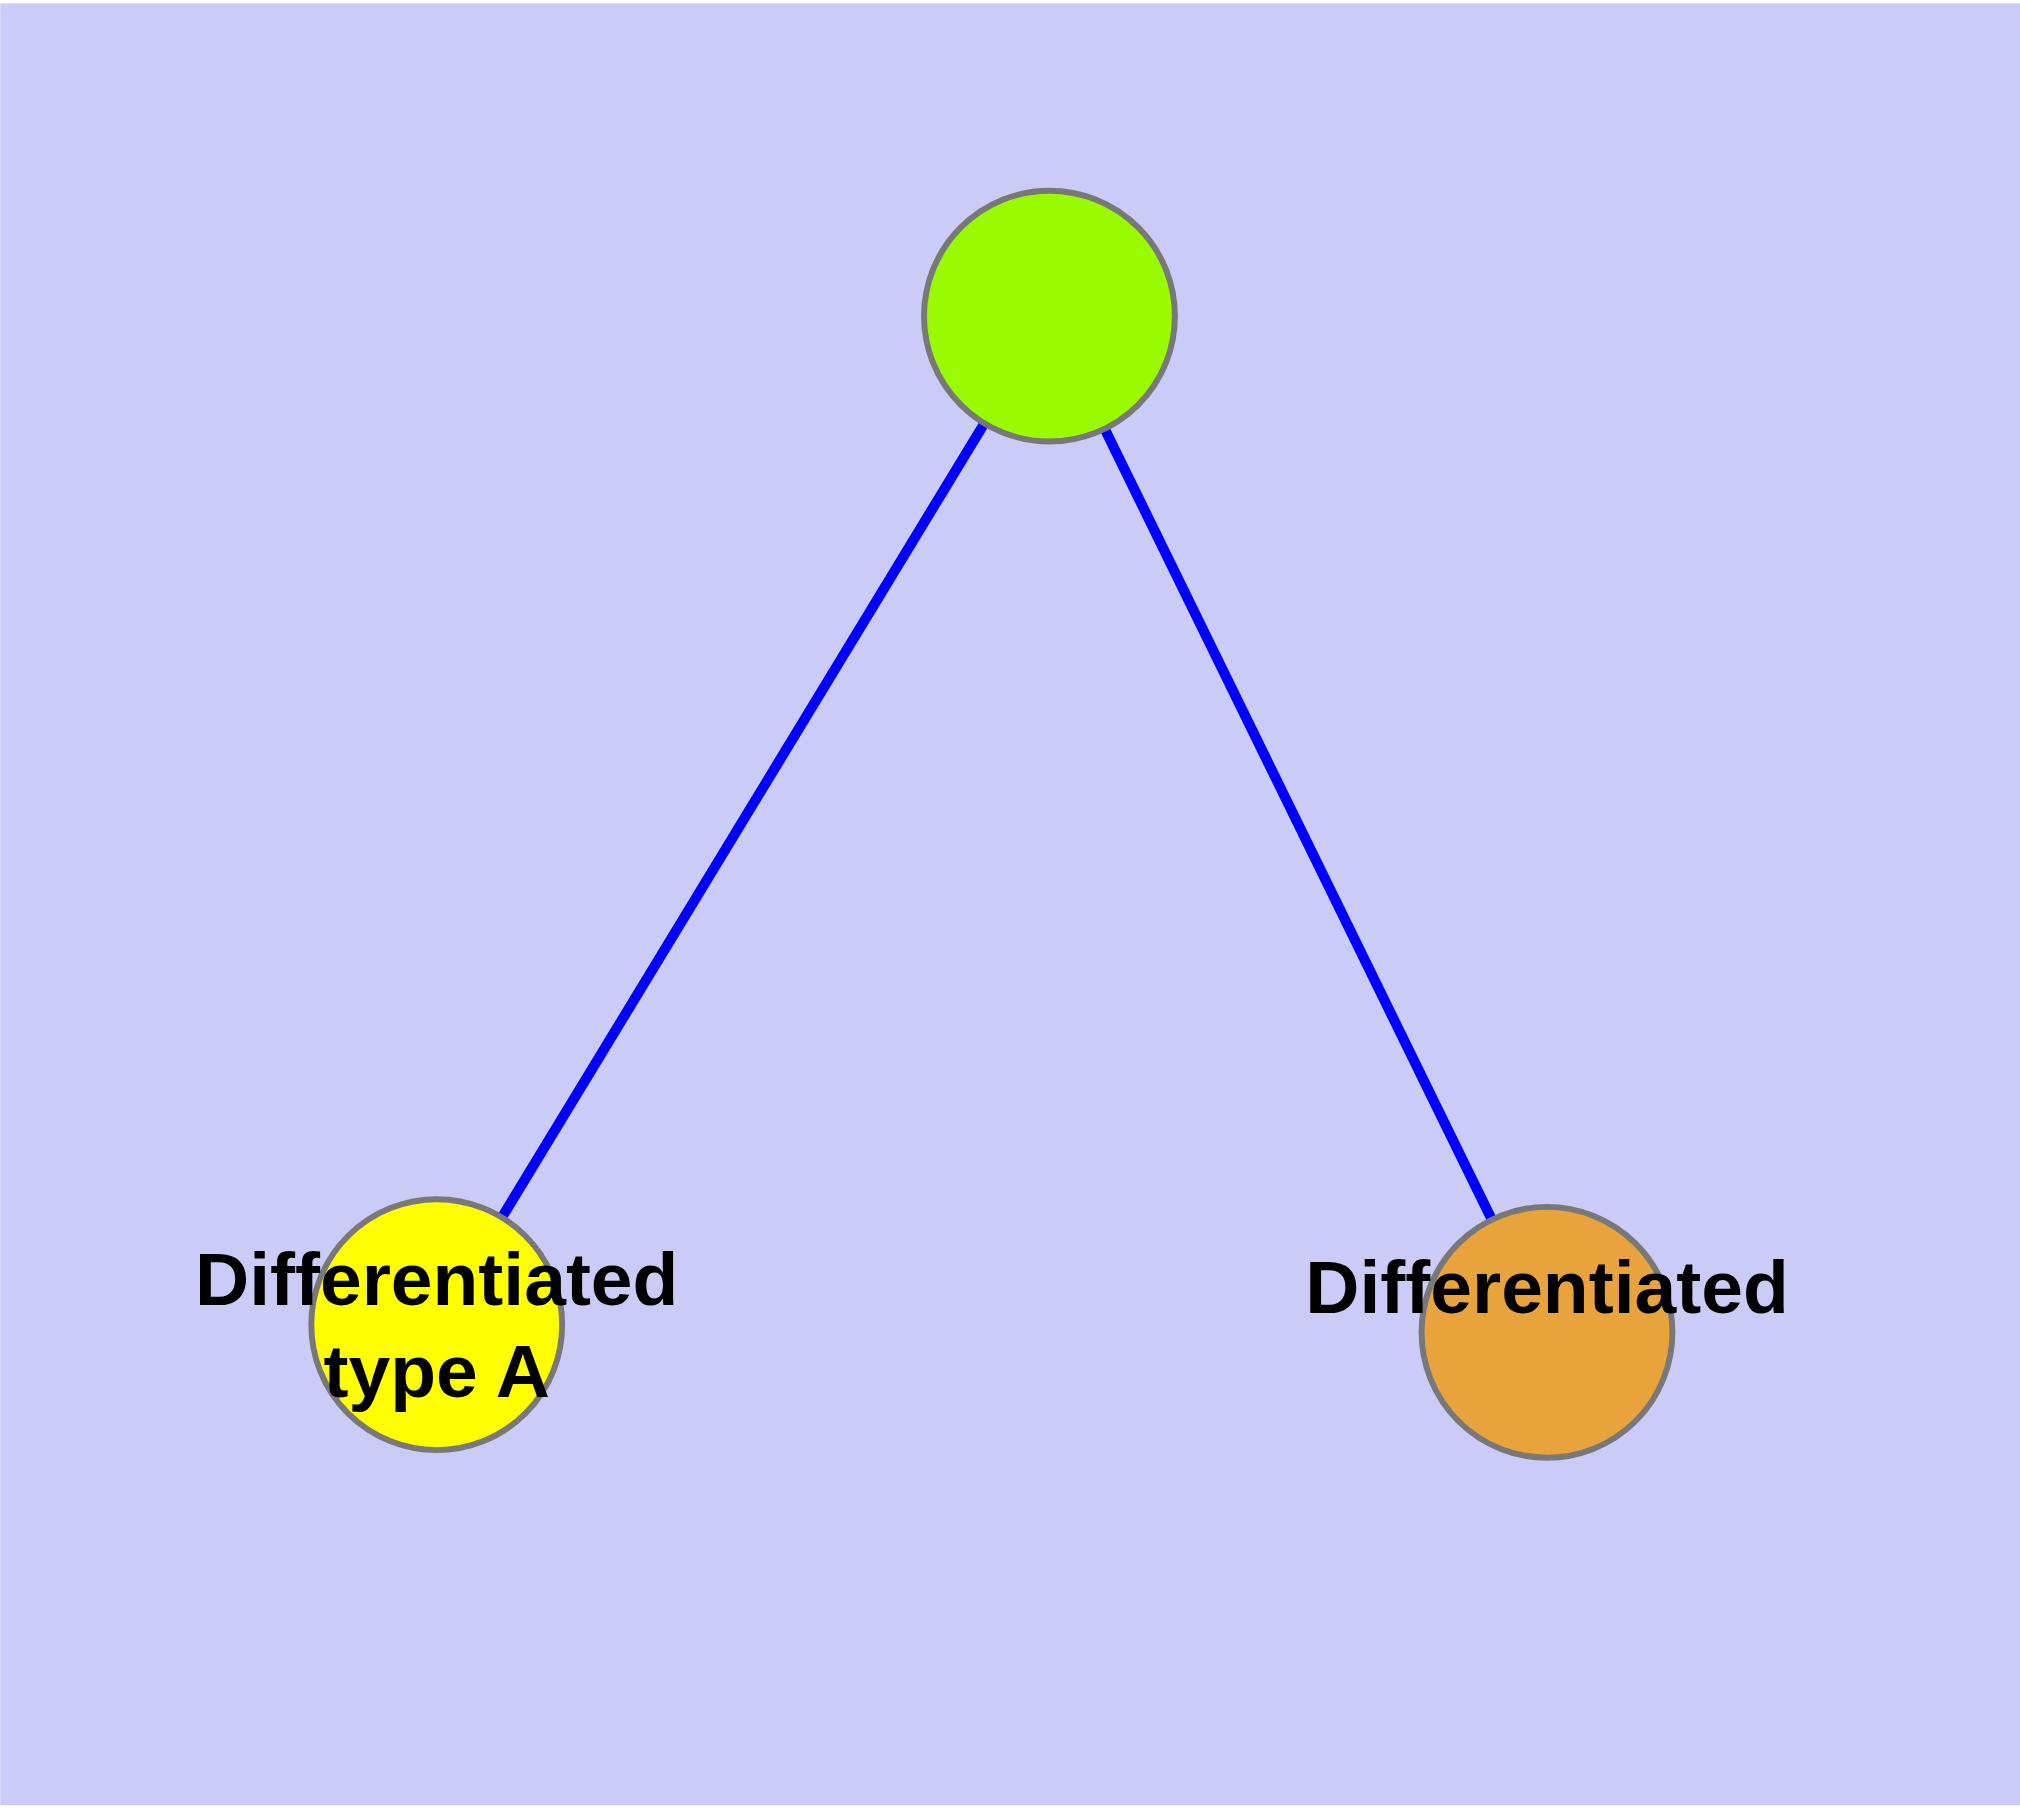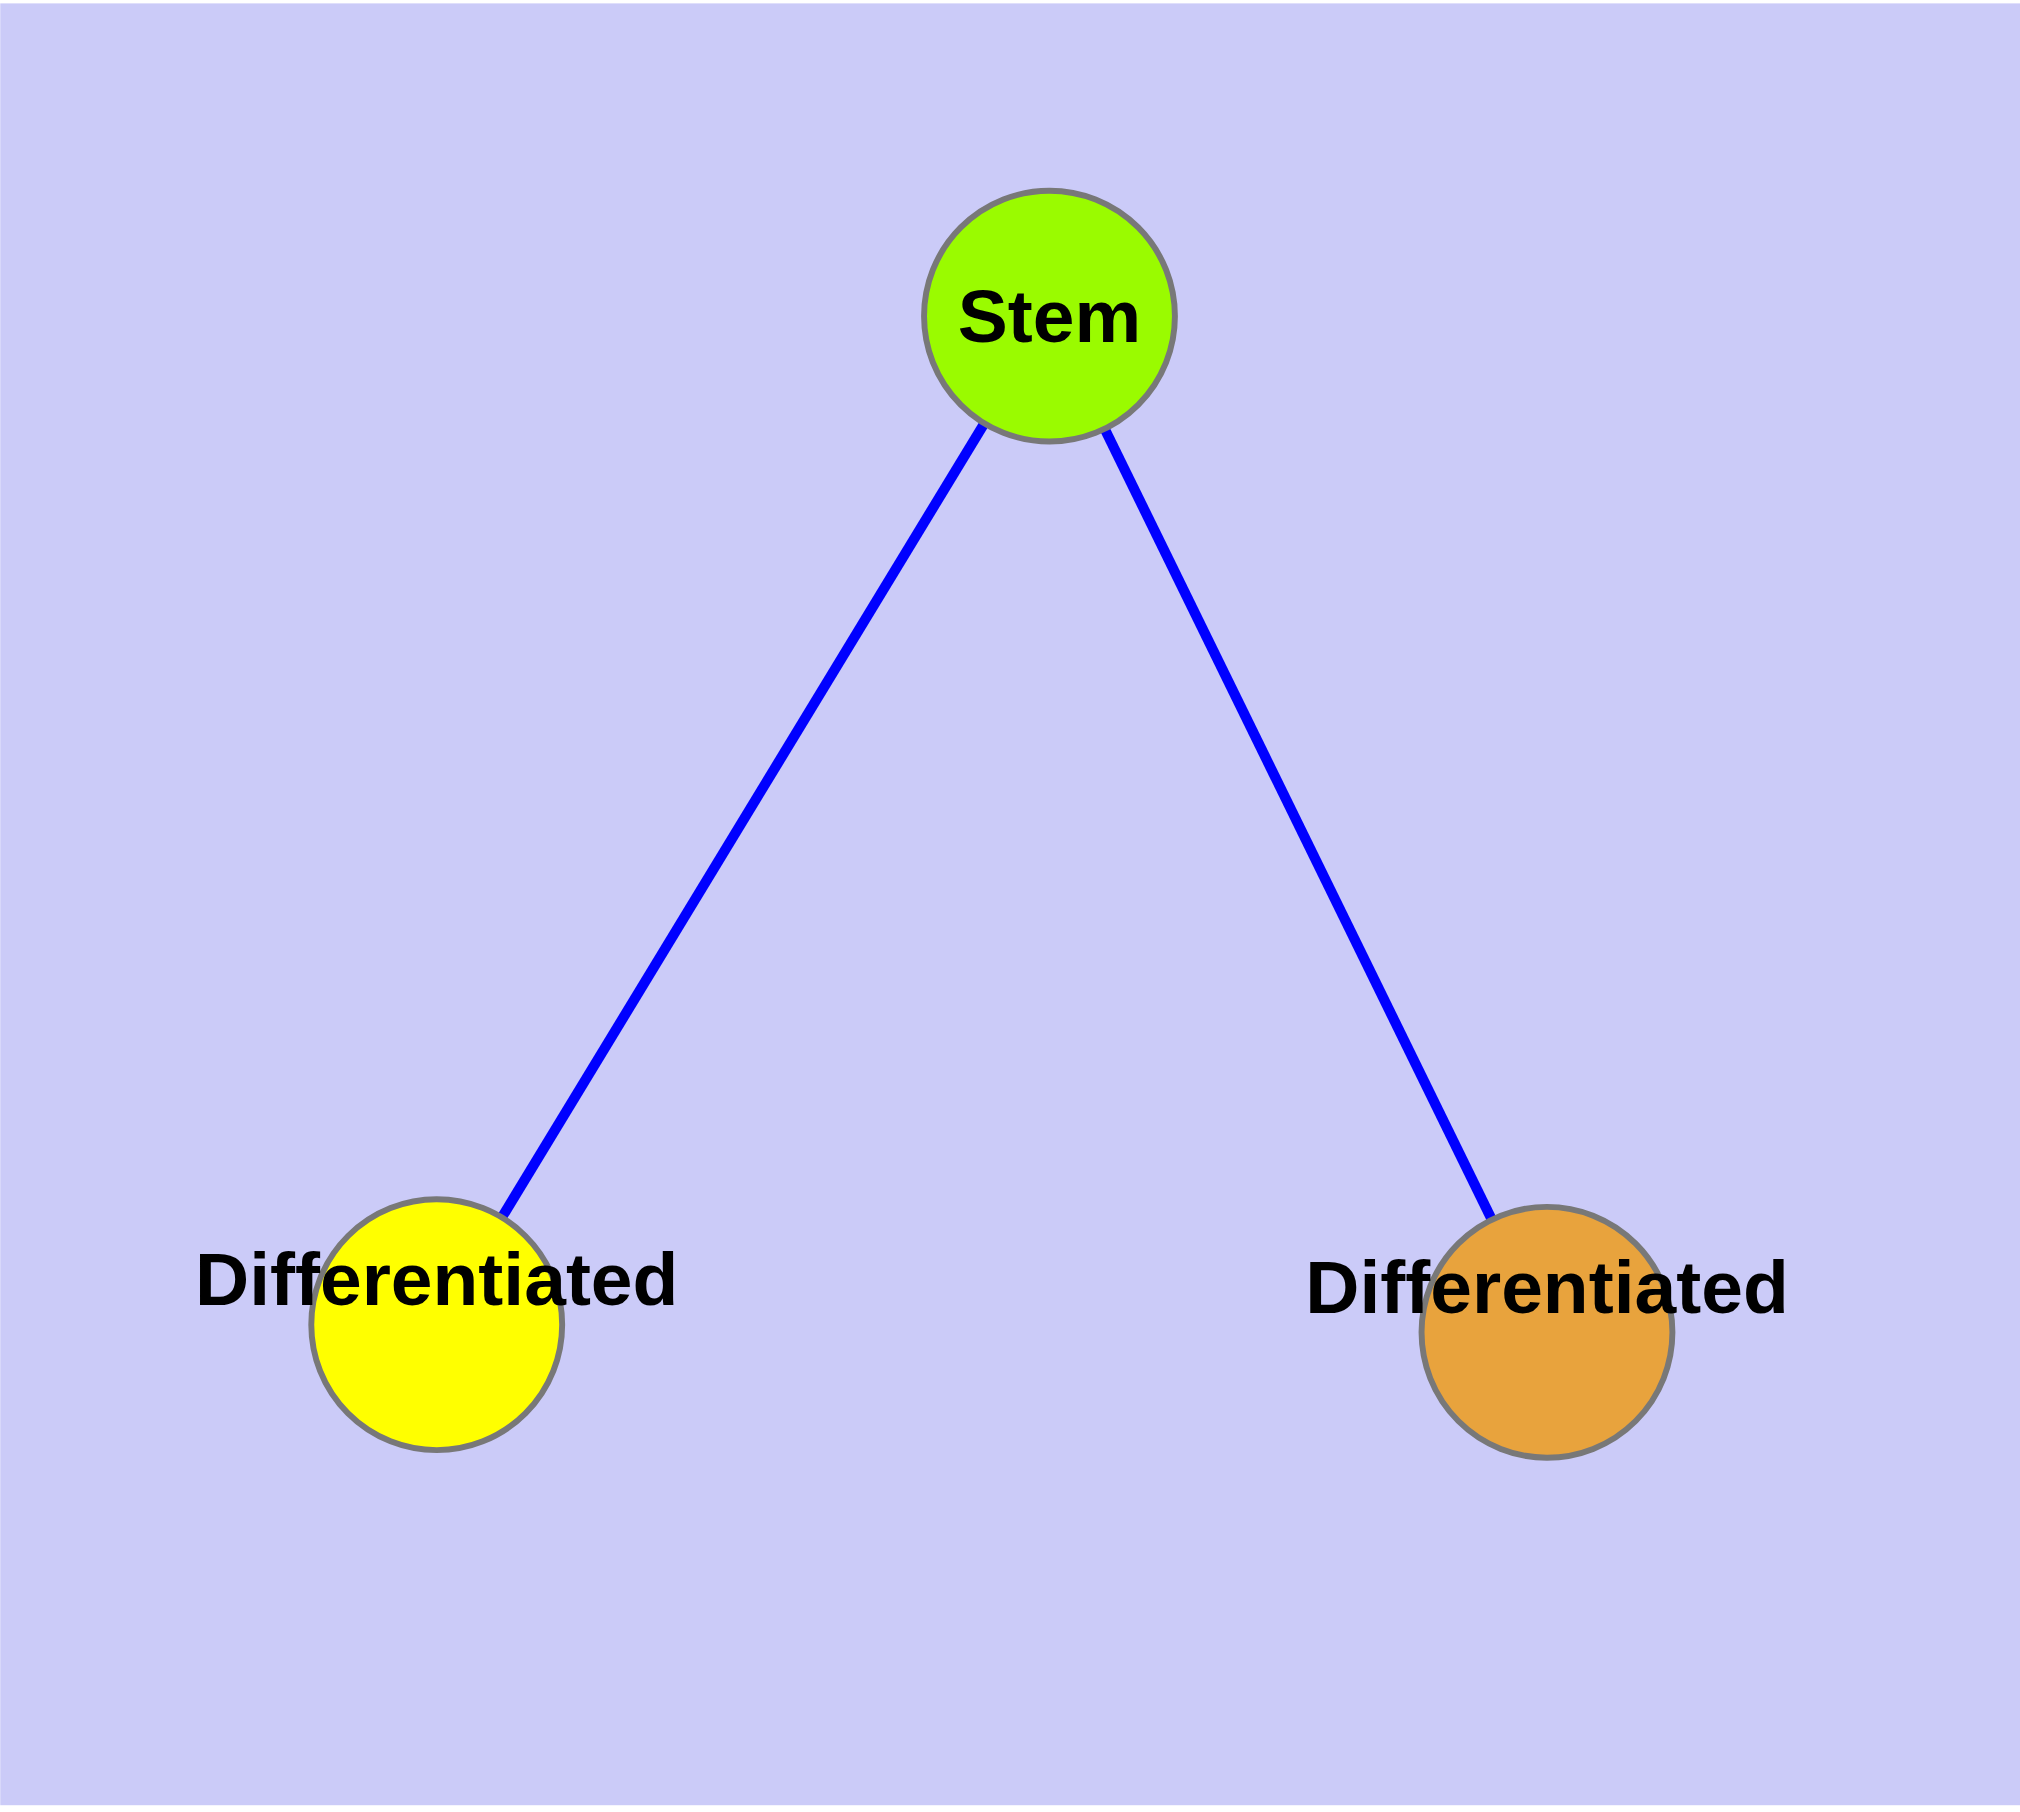--- a/index.html
+++ b/index.html
@@ -64,24 +64,24 @@
     <rect x="0" y="4" width="2384" height="2126" fill="#CBCBF8"></rect>
 
     <line class="edge" x1="1238" y1="373" x2="515" y2="1563" stroke="#0000FF"></line>
     <line class="edge" x1="1238" y1="373" x2="1825" y2="1572" stroke="#0000FF"></line>
 
     <circle class="node-circle" cx="1238" cy="373" r="148" fill="#9AFB00" stroke="#787878"></circle>
     <circle class="node-circle" cx="515" cy="1563" r="148" fill="#FFFF00" stroke="#787878"></circle>
     <circle class="node-circle" cx="1825" cy="1572" r="148" fill="#E8A33D" stroke="#787878"></circle>
   </svg>
 
-  <div class="node-label label-stem">Stem</div>
 
   <div class="node-label label-type-a">
     <div>Differentiated</div>
+    <div>type A</div>
   </div>
 
   <div class="node-label label-type-b">
     <div>Differentiated</div>
   </div>
 
 </div>
 
 
 </body></html>

